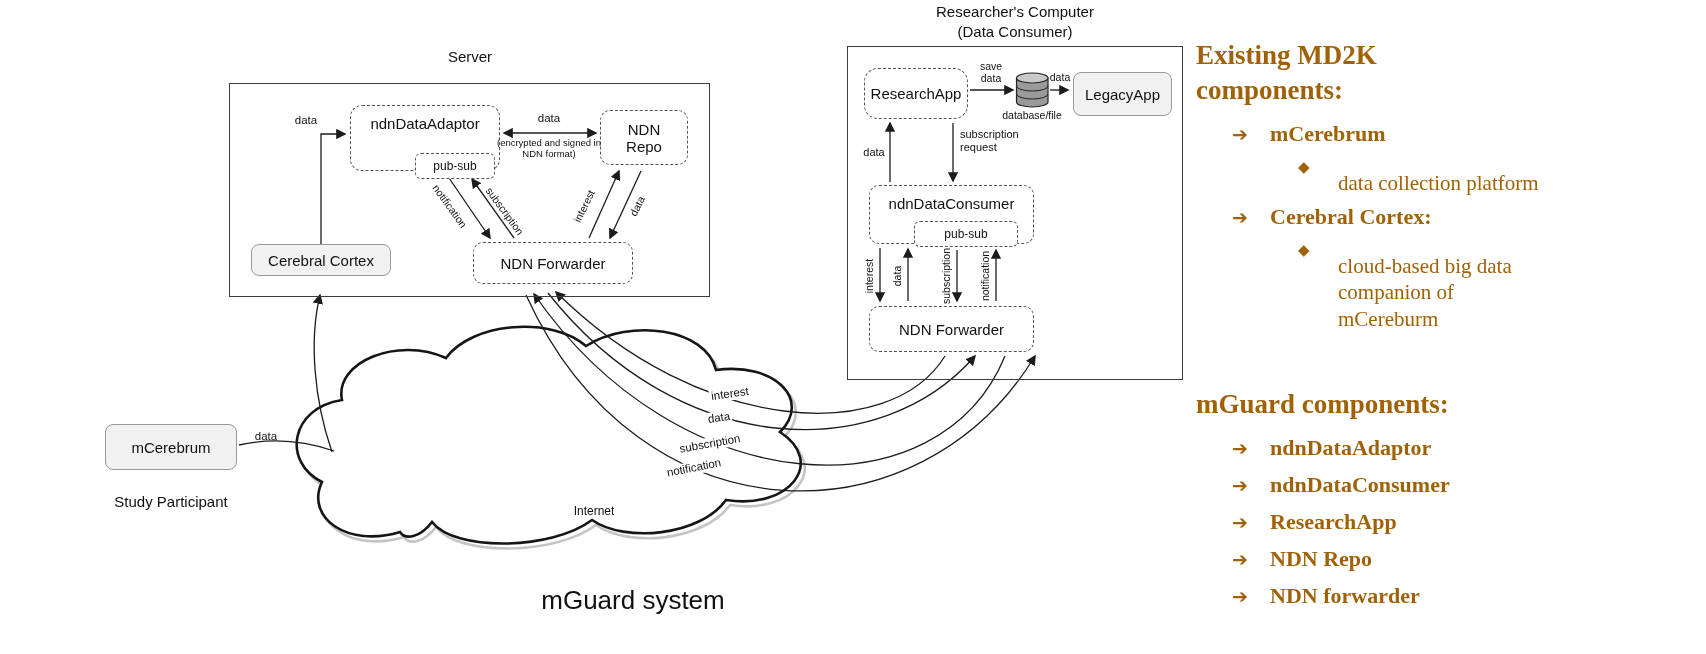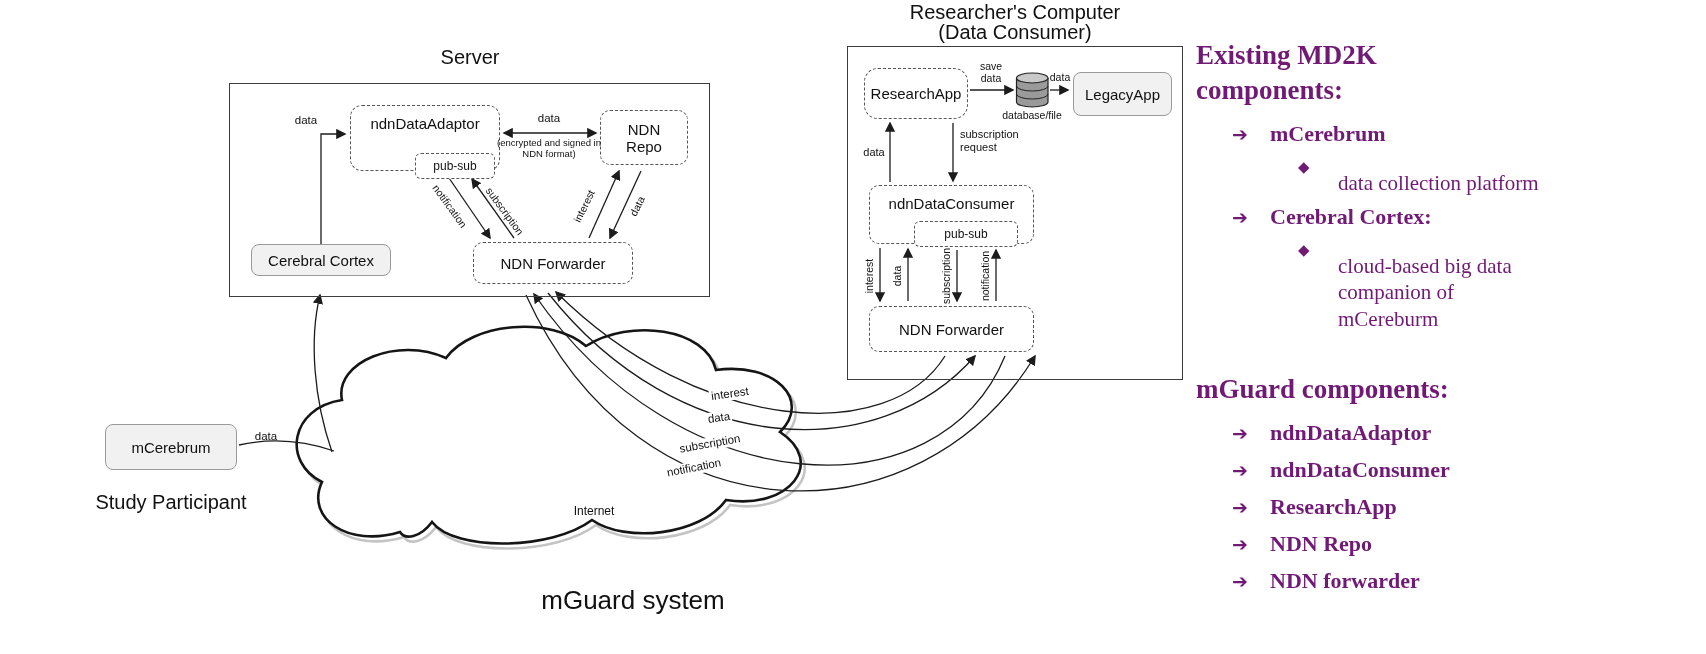--- a/index.html
+++ b/index.html
@@ -15,32 +15,32 @@
   .outer{position:absolute;border:1.4px solid #3c3c3c;background:transparent;z-index:2;box-sizing:border-box;}
   .top-align{align-items:flex-start;padding-top:9px;}
   .pubsub{position:absolute;font-size:12px;border-radius:6px;z-index:3;}
   .rounded14{border-radius:14px;}
 
   
   .lbl{position:absolute;font-size:11.5px;color:#111;white-space:nowrap;z-index:3;line-height:1.15;}
   .c{transform:translate(-50%,-50%) rotate(var(--r,0deg));}
   .wrap{white-space:normal;text-align:center;}
   .bgw{background:#fff;padding:0 2px;}
-  .t15{font-size:20px;}
+  .t15{font-size:15px;}
   .t10{font-size:10.5px;}
   .t11{font-size:11px;}
   .t12{font-size:12px;}
   .t26{font-size:26px;}
   .t95{font-size:9.5px;text-align:center;}
 
   
   .legend{position:absolute;left:1196px;top:38px;width:490px;z-index:3;
-          font-family:"Liberation Serif",serif;color:#701a75;}
+          font-family:"Liberation Serif",serif;color:#a16207;}
   .lh{font-size:27px;font-weight:bold;margin:0 0 10px 0;line-height:1.3;width:320px;}
-  .lh.mg{margin-top:40px;width:430px;}
+  .lh.mg{margin-top:55px;width:430px;}
   .li-arrow{display:flex;align-items:baseline;padding-left:36px;margin:5px 0;
             font-size:22px;font-weight:bold;line-height:1.45;}
   .b-arrow{width:38px;flex:none;font-size:19px;font-weight:normal;}
   .li-diamond{display:flex;padding-left:102px;margin:2px 0;font-size:21px;line-height:1.25;}
   .b-diamond{width:40px;flex:none;font-size:15px;padding-top:3px;}
   .li-sub{width:210px;margin-top:15px;}
 </style>
 </head>
 <body>
 

